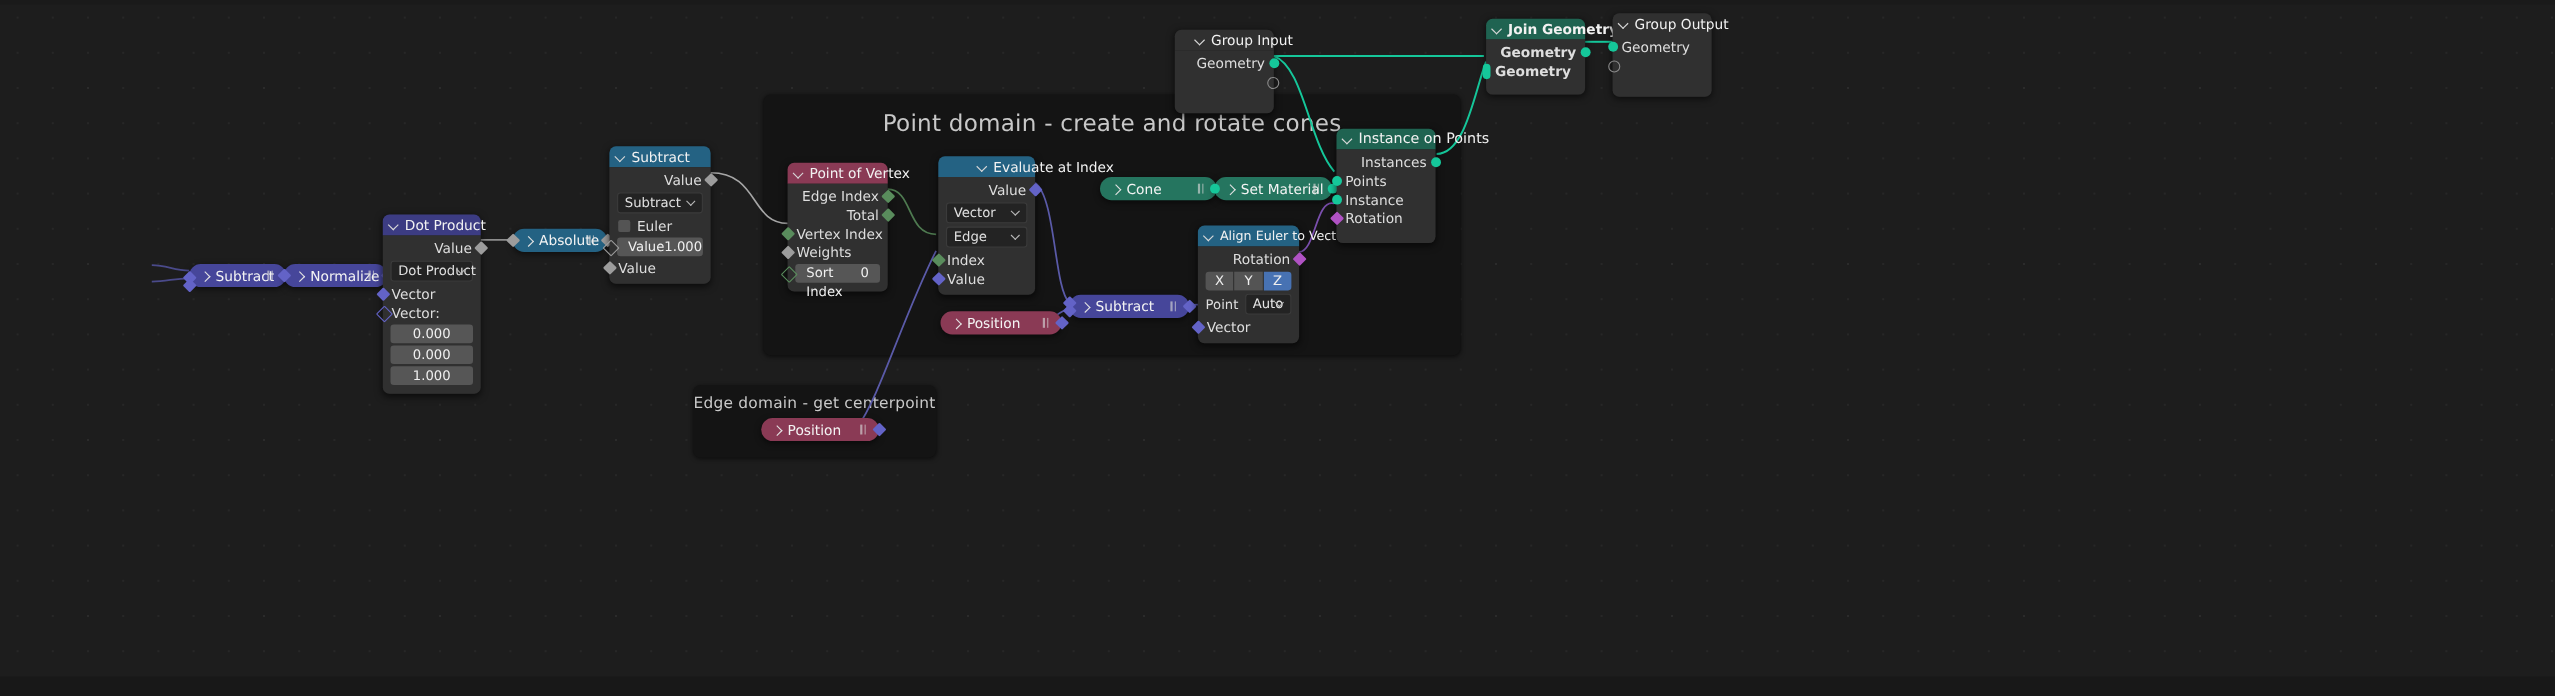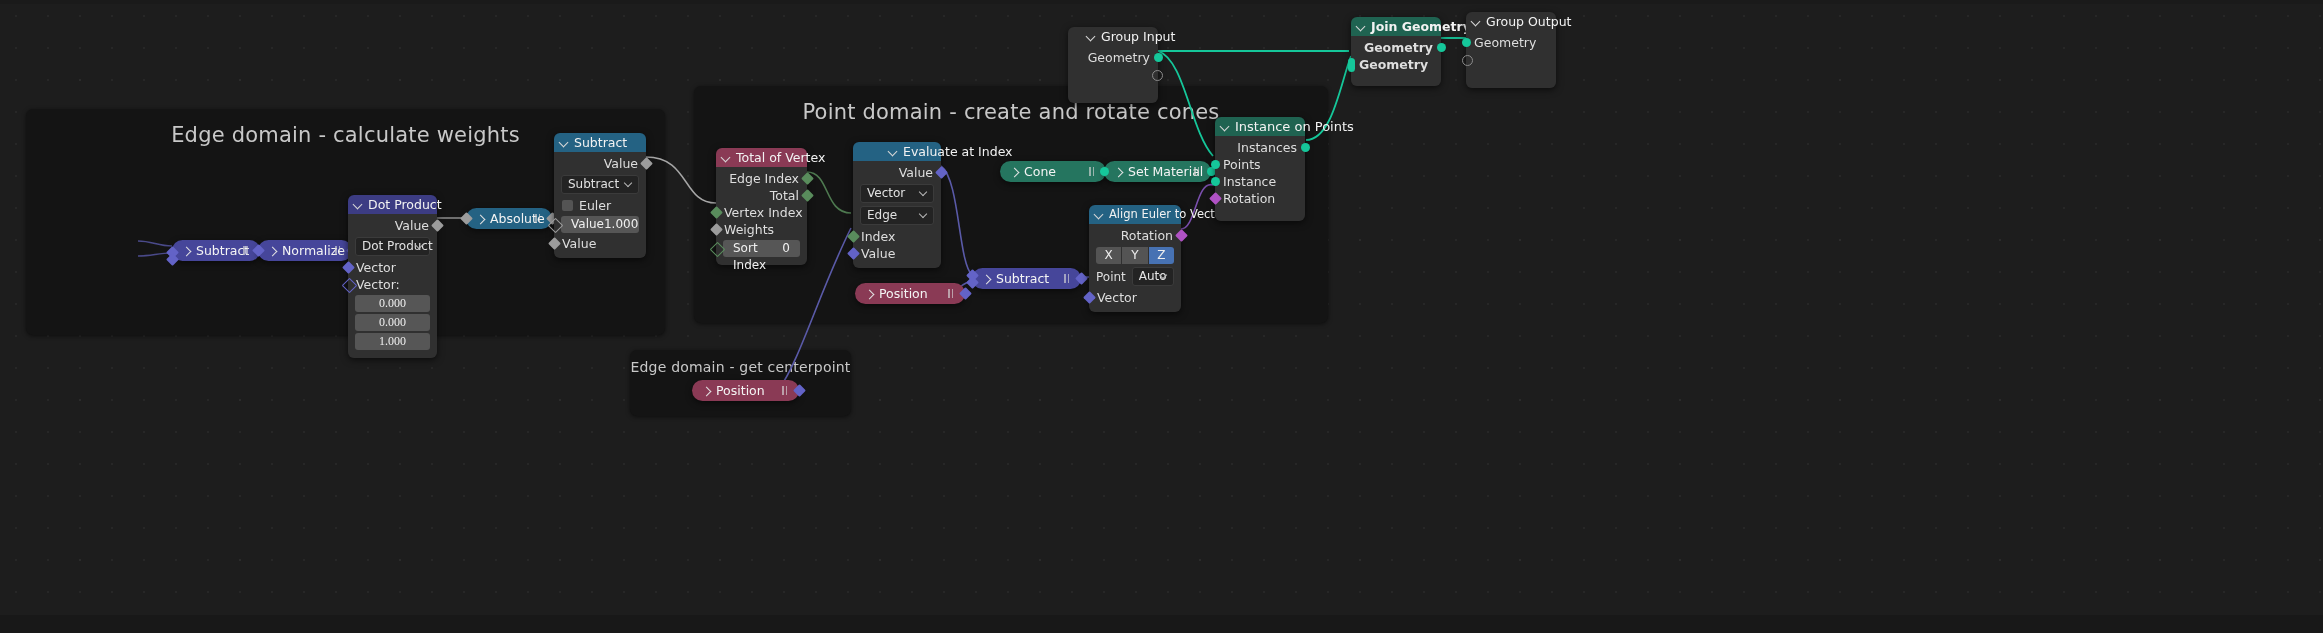--- a/index.html
+++ b/index.html
@@ -98,21 +98,21 @@
     border-left:1.4px solid #b9b9b9;border-bottom:1.4px solid #b9b9b9;
     transform:rotate(-45deg);
   }
   .valuefield{
     margin:2px 7px;height:17px;line-height:17px;
     background:#565656;border-radius:3px;
     font-size:12px;color:#f0f0f0;
     display:flex;justify-content:space-between;padding:0 10px;
     position:relative;
   }
-  .valuefield.center{justify-content:center;font-family:Liberation Serif, serif;}
+  .valuefield.center{justify-content:center;}
   .checkrow{
     height:17px;line-height:17px;padding:0 8px;font-size:12.5px;color:#dedede;
     display:flex;align-items:center;gap:6px;
   }
   .checkbox{
     width:11px;height:11px;background:#545454;border-radius:2px;display:inline-block;
   }
   .axisrow{display:flex;margin:3px 7px;gap:1px;}
   .axisbtn{
     flex:1;height:17px;line-height:17px;text-align:center;
@@ -163,23 +163,20 @@
   .pill .psock.r{right:-4.5px;}
   .pill .psock.diamond{transform:rotate(45deg);border-radius:1px;}
   .pill .psock.round{border-radius:50%;}
 </style>
 </head>
 <body>
 
 <div id="editor">
   <div class="topstrip"></div>
 
-  <div class="frame" style="left:26px;top:109px;width:639px;height:226px;">
-    <div class="frame-label">Edge domain - calculate weights</div>
-  </div>
 
   <div class="frame" style="left:694px;top:86px;width:634px;height:237px;">
     <div class="frame-label">Point domain - create and rotate cones</div>
   </div>
 
   <div class="frame" style="left:630px;top:350px;width:221px;height:66px;">
     <div class="frame-label" style="font-size:14px;top:9px;">Edge domain - get centerpoint</div>
   </div>
 
   <svg id="wires" width="2323" height="633">
@@ -310,21 +307,21 @@
       <div class="row in">
         <span class="sock left diamond" style="background:#9c9c9c;"></span>
         <span>Value</span>
       </div>
     </div>
   </div>
 
   <div class="node" style="left:716px;top:148px;width:91px;">
     <div class="hdr" style="background:#8a3a55;">
       <span class="chev"></span>
-      <span>Total of Vertex</span>
+      <span>Point of Vertex</span>
     </div>
     <div class="body">
       <div class="row out">
         <span>Edge Index</span>
         <span class="sock right diamond" style="background:#598c5c;"></span>
       </div>
       <div class="row out">
         <span>Total</span>
         <span class="sock right diamond" style="background:#598c5c;"></span>
       </div>

